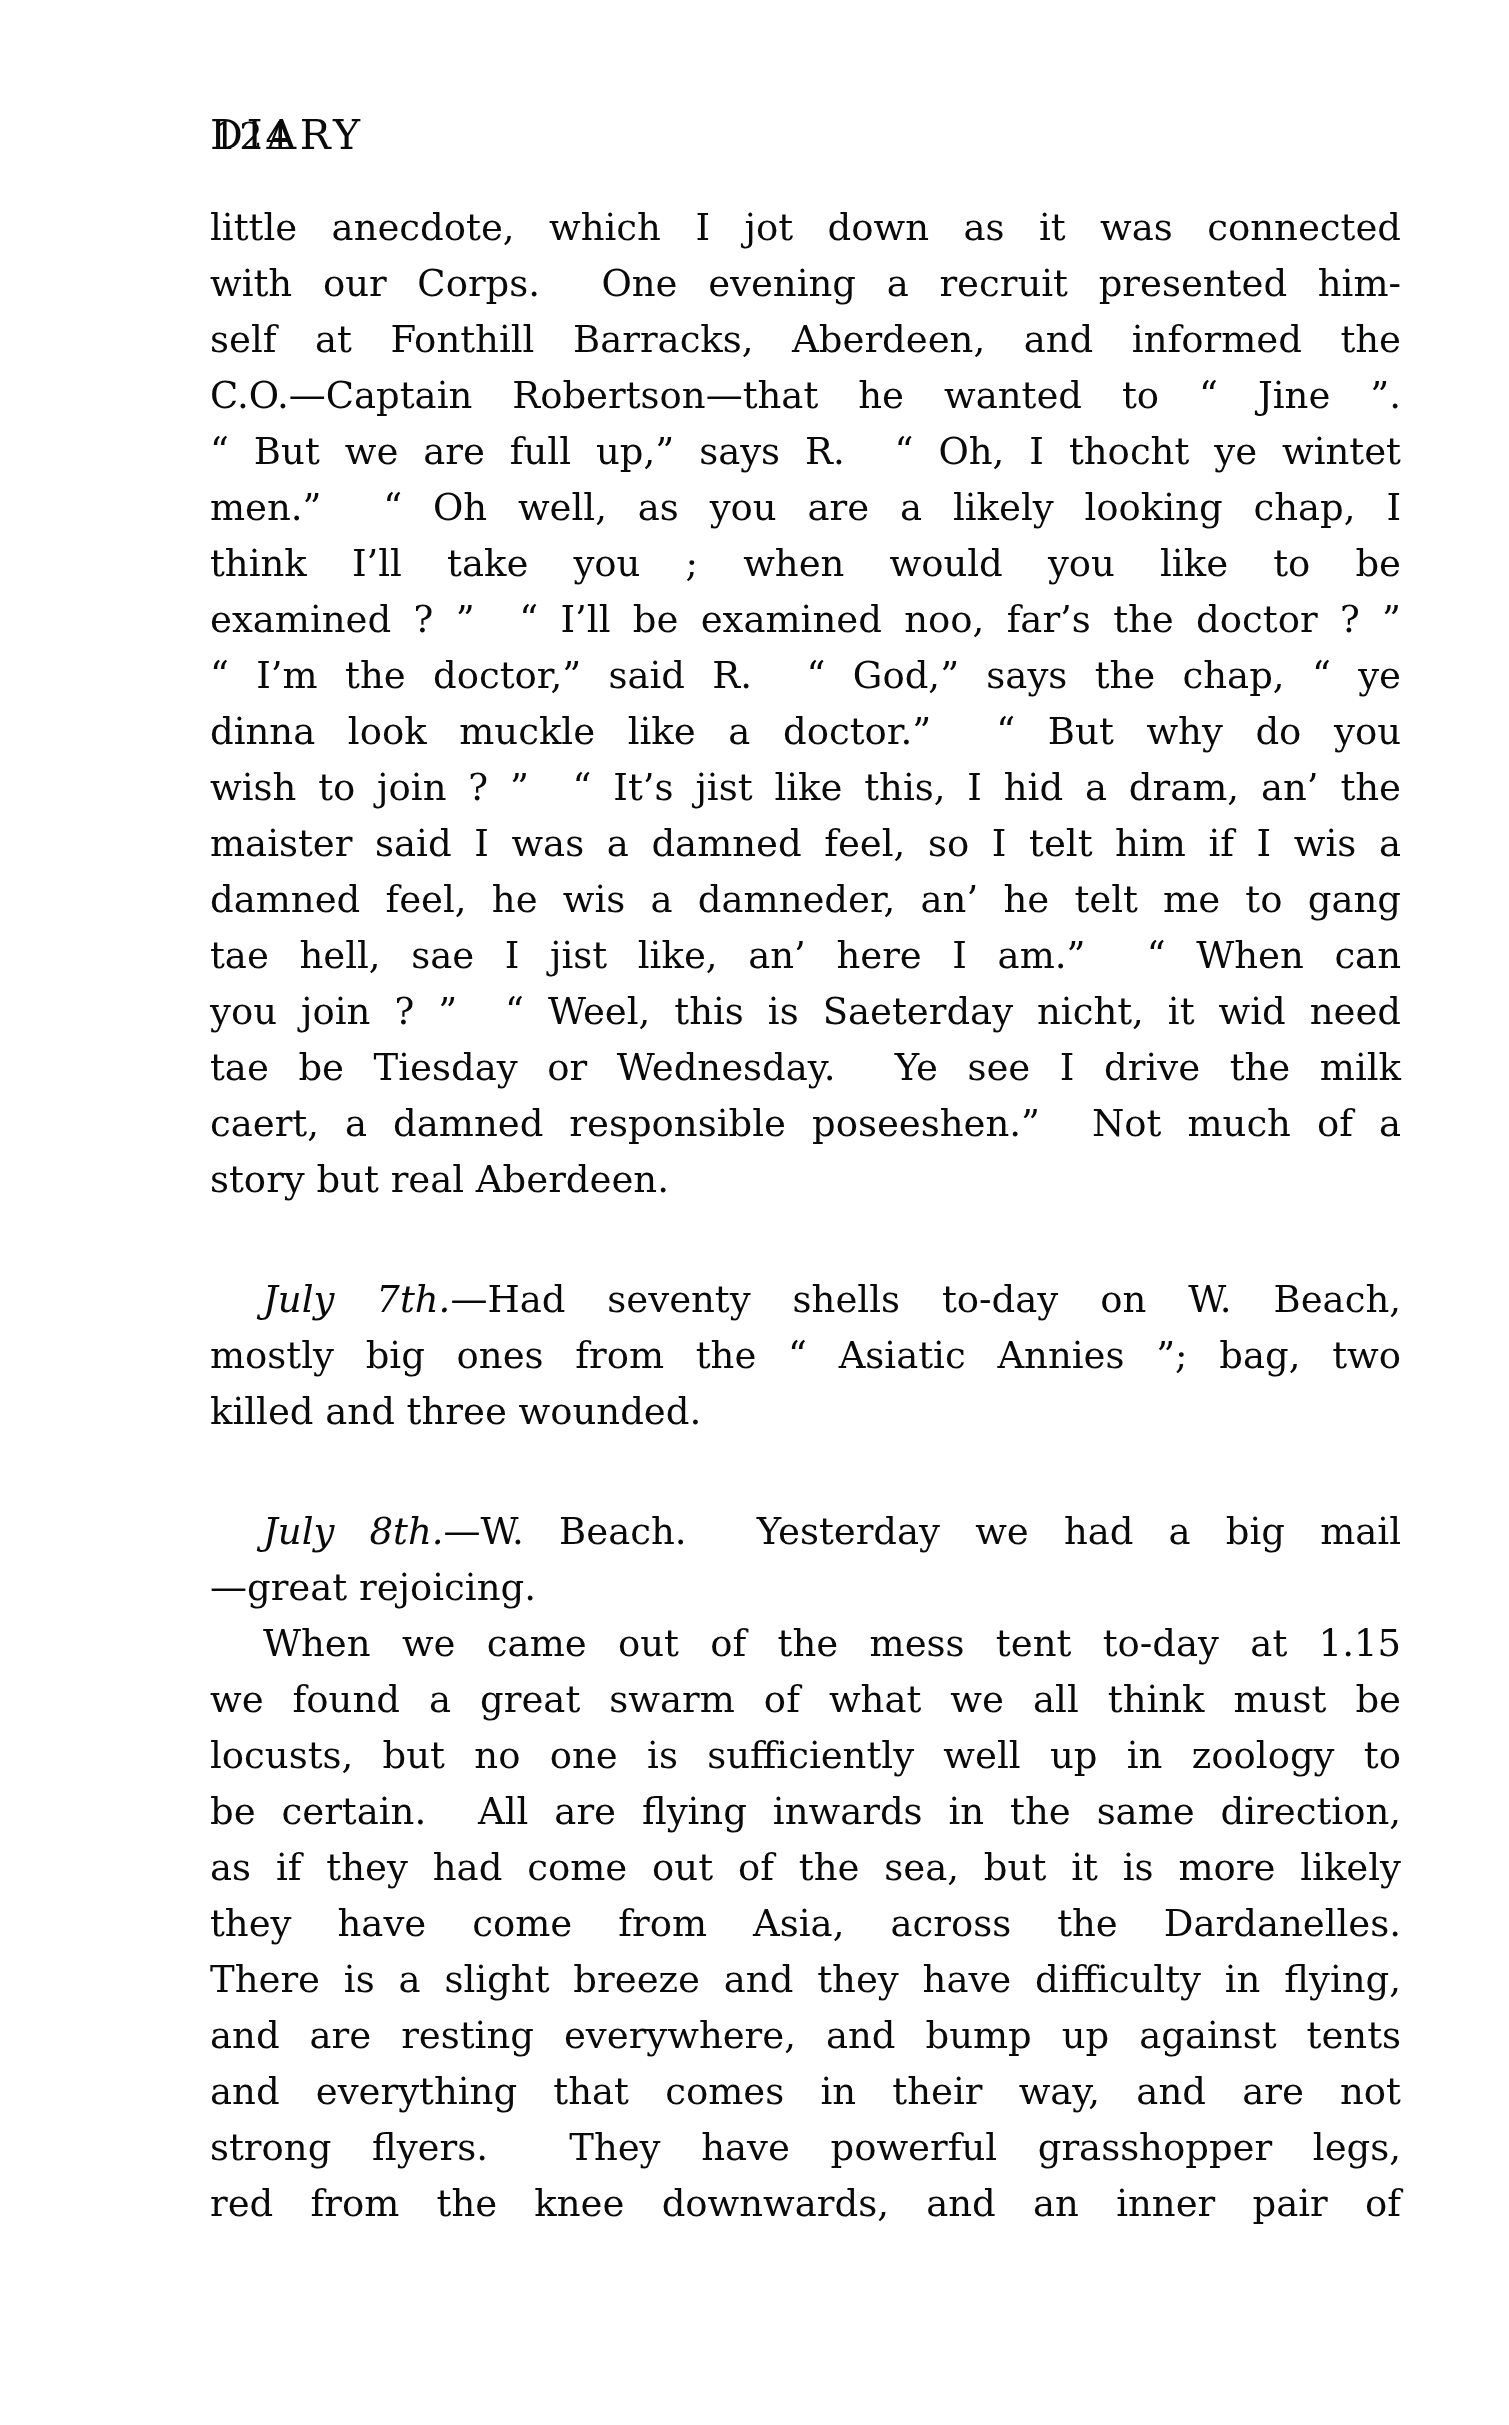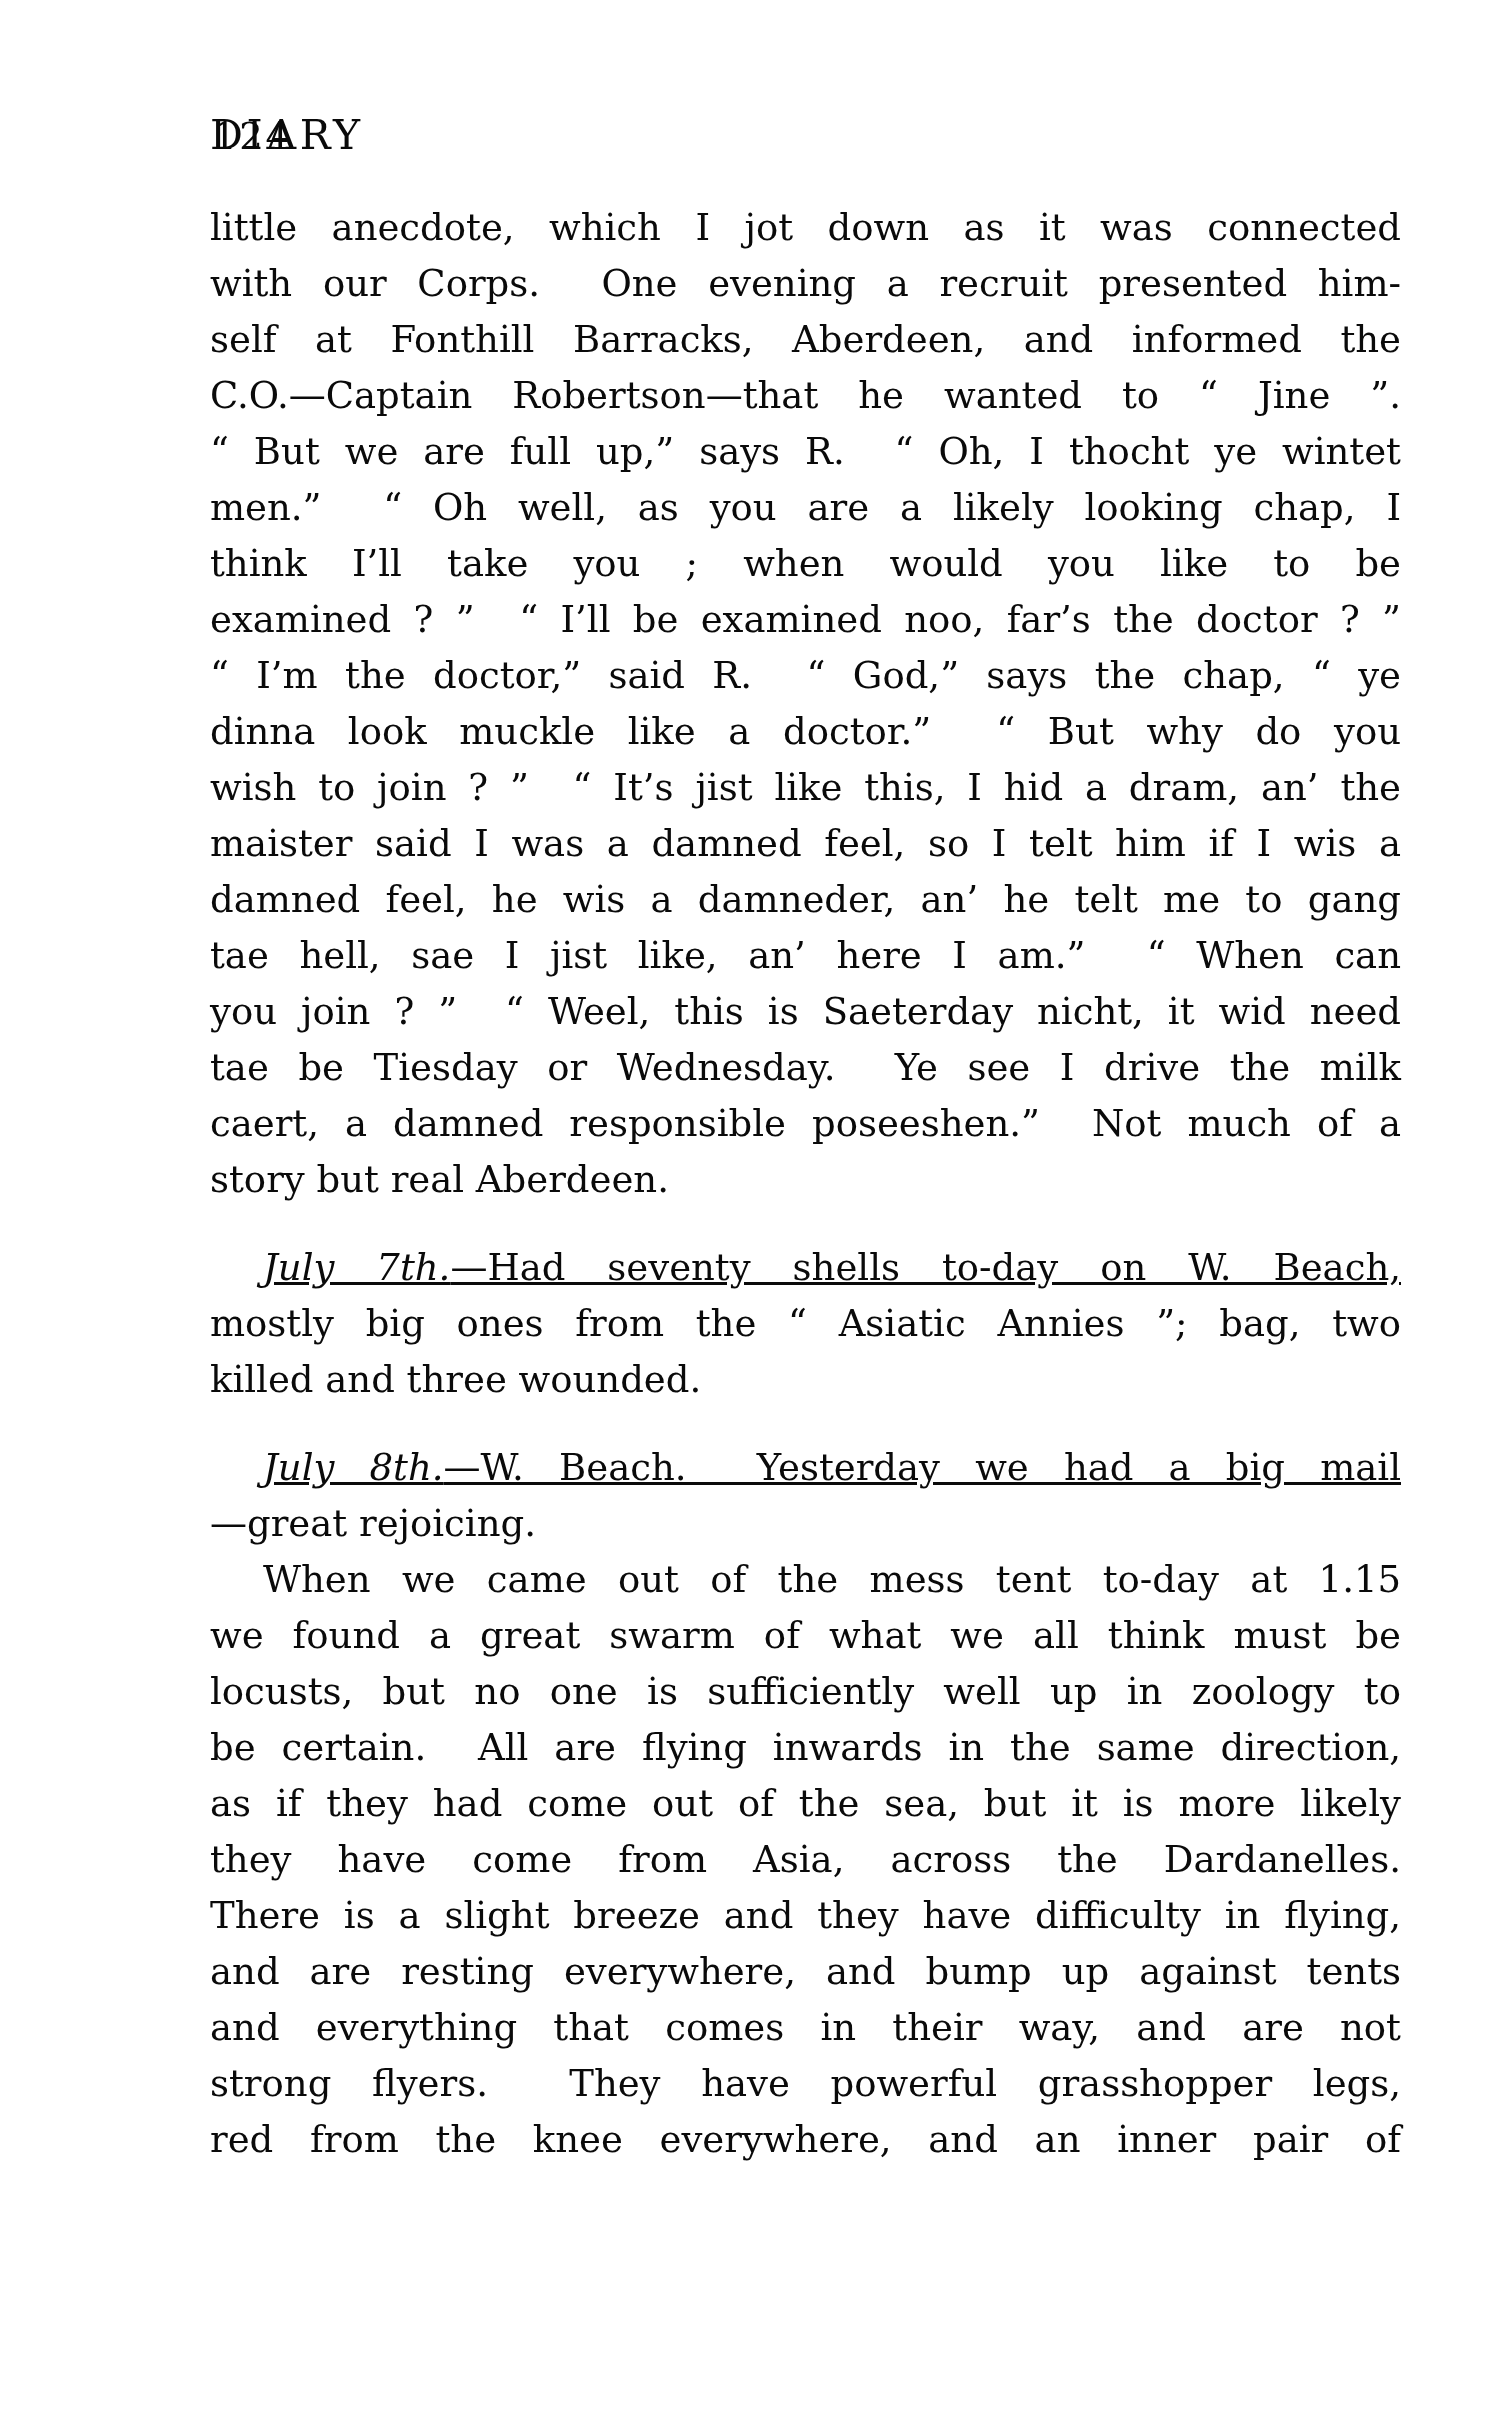--- a/index.html
+++ b/index.html
@@ -42,22 +42,21 @@
   }
   .line {
     text-align: justify;
     text-align-last: justify;
     white-space: pre-wrap;
   }
   .line.last {
     text-align-last: left;
   }
   .line.gap {
-    margin-top: 32px;
-    text-decoration: underline;
+    margin-top: 64px;
   }
   .line.ind {
     text-indent: 53px;
   }
   .it {
     font-style: italic;
   }
 </style>
 </head>
 <body>
@@ -92,16 +91,16 @@
       <div class="line ind"><span>When we came out of the mess tent to-day at 1.15</span></div>
       <div class="line"><span>we found a great swarm of what we all think must be</span></div>
       <div class="line"><span>locusts, but no one is sufficiently well up in zoology to</span></div>
       <div class="line"><span>be certain.  All are flying inwards in the same direction,</span></div>
       <div class="line"><span>as if they had come out of the sea, but it is more likely</span></div>
       <div class="line"><span>they have come from Asia, across the Dardanelles.</span></div>
       <div class="line"><span>There is a slight breeze and they have difficulty in flying,</span></div>
       <div class="line"><span>and are resting everywhere, and bump up against tents</span></div>
       <div class="line"><span>and everything that comes in their way, and are not</span></div>
       <div class="line"><span>strong flyers.  They have powerful grasshopper legs,</span></div>
-      <div class="line"><span>red from the knee everywhere, and an inner pair of</span></div>
+      <div class="line"><span>red from the knee downwards, and an inner pair of</span></div>
     </div>
 </div>
 
 
 </body></html>

